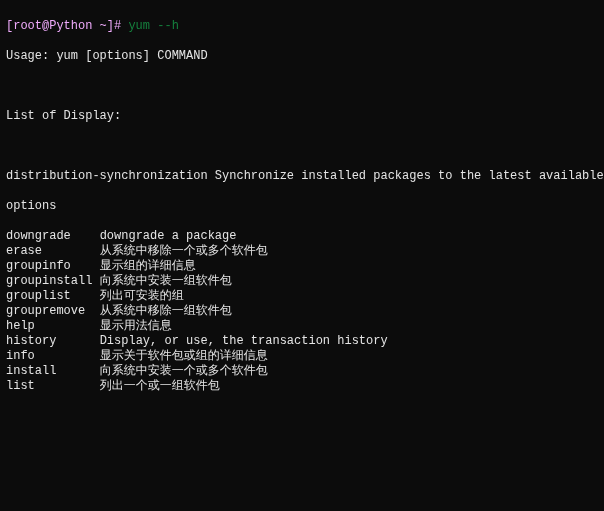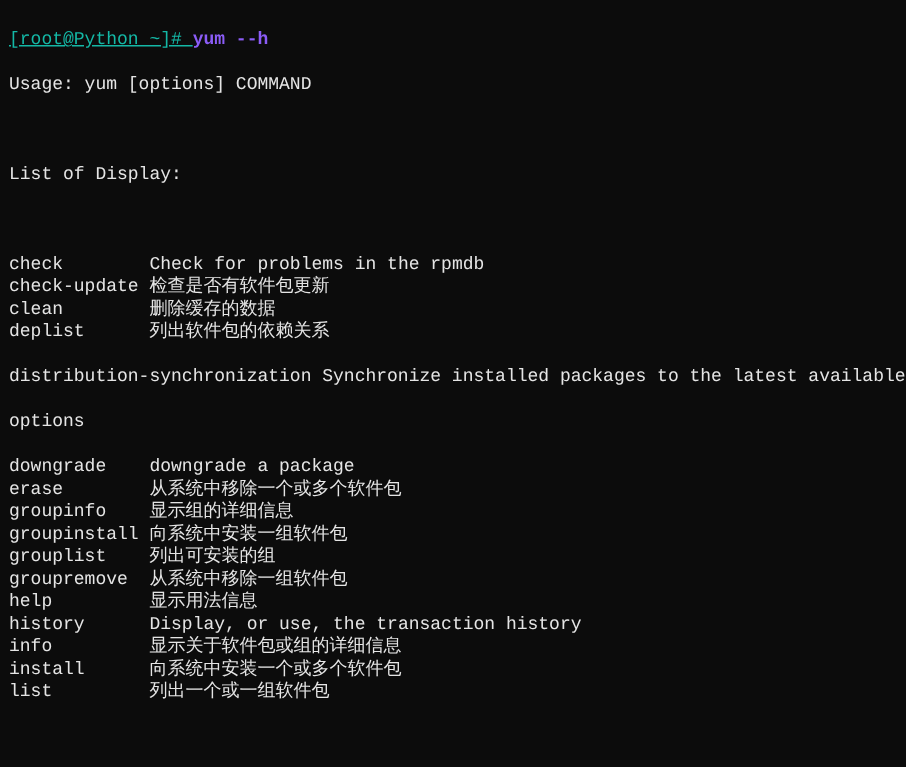--- a/index.html
+++ b/index.html
@@ -12,39 +12,36 @@
     line-height: 15px;
     width: 604px;
     height: 511px;
     overflow: hidden;
   }
   .terminal {
     padding: 4px 6px;
     white-space: pre;
   }
   .prompt {
-    color: #14b8a6;
-    text-decoration: underline;
+    color: #f0abfc;
   }
   .cmd {
-    color: #8b5cf6;
-    font-weight: bold;
+    color: #15803d;
   }
   .line {
     display: block;
   }
 </style>
 </head>
 <body>
 
 <div class="terminal">
 <span class="line"><span class="prompt">[root@Python ~]# </span><span class="cmd">yum --h</span></span>
 <span class="line">Usage: yum [options] COMMAND</span>
 <span class="line"> </span>
 <span class="line">List of Display:</span>
 <span class="line"> </span>
-<div id="cmds1"><span class="line"><span>check        </span><span>Check for problems in the rpmdb</span></span><span class="line"><span>check-update </span><span>检查是否有软件包更新</span></span><span class="line"><span>clean        </span><span>删除缓存的数据</span></span><span class="line"><span>deplist      </span><span>列出软件包的依赖关系</span></span></div>
 <span class="line">distribution-synchronization Synchronize installed packages to the latest available v</span>
 <span class="line">options</span>
 <div id="cmds2"><span class="line"><span>downgrade    </span><span>downgrade a package</span></span><span class="line"><span>erase        </span><span>从系统中移除一个或多个软件包</span></span><span class="line"><span>groupinfo    </span><span>显示组的详细信息</span></span><span class="line"><span>groupinstall </span><span>向系统中安装一组软件包</span></span><span class="line"><span>grouplist    </span><span>列出可安装的组</span></span><span class="line"><span>groupremove  </span><span>从系统中移除一组软件包</span></span><span class="line"><span>help         </span><span>显示用法信息</span></span><span class="line"><span>history      </span><span>Display, or use, the transaction history</span></span><span class="line"><span>info         </span><span>显示关于软件包或组的详细信息</span></span><span class="line"><span>install      </span><span>向系统中安装一个或多个软件包</span></span><span class="line"><span>list         </span><span>列出一个或一组软件包</span></span></div>
 
 
 </div>
 
 </body></html>

